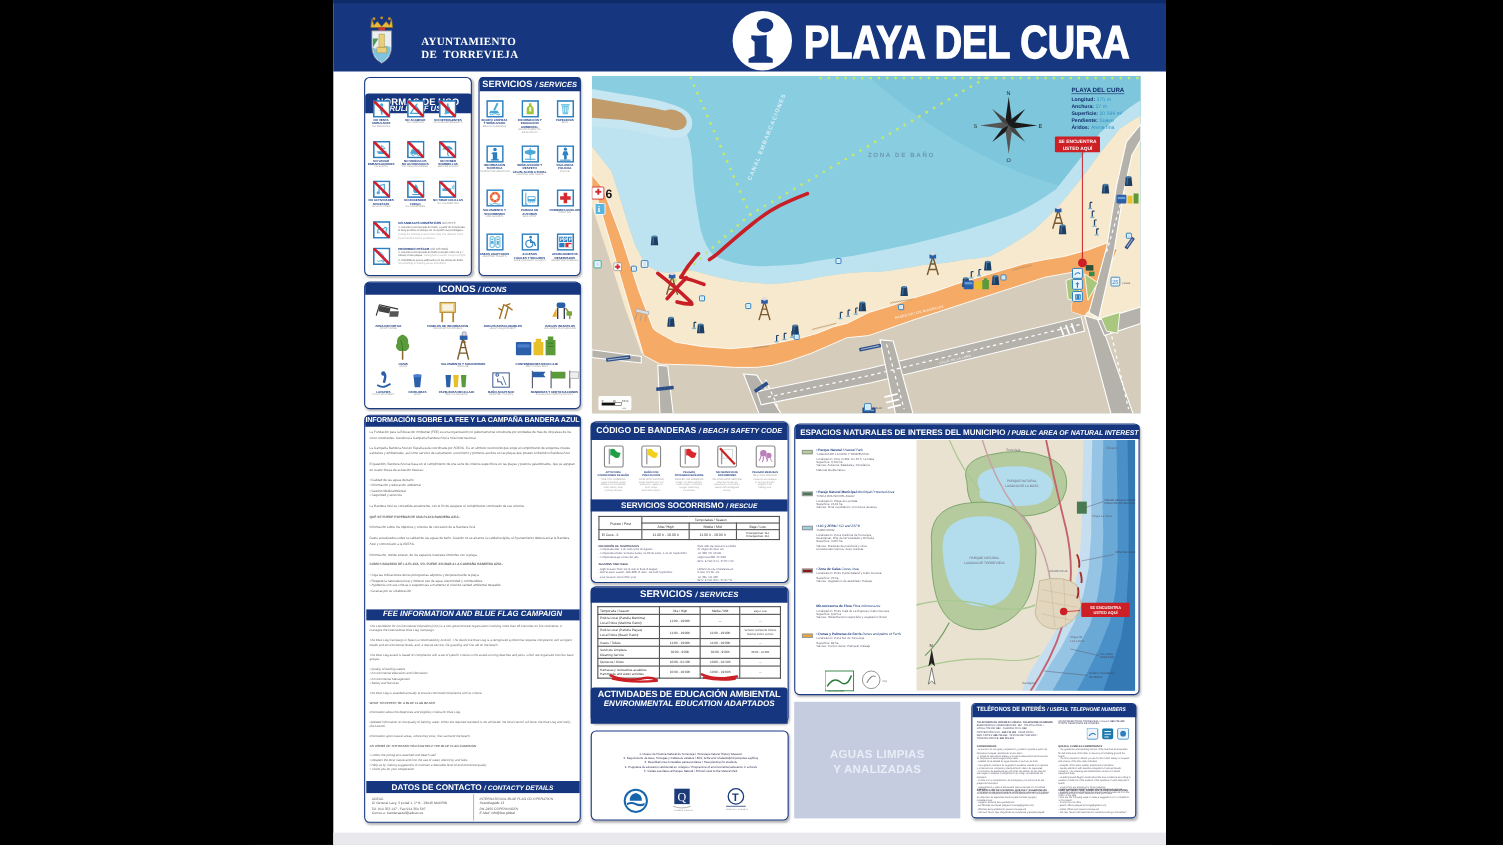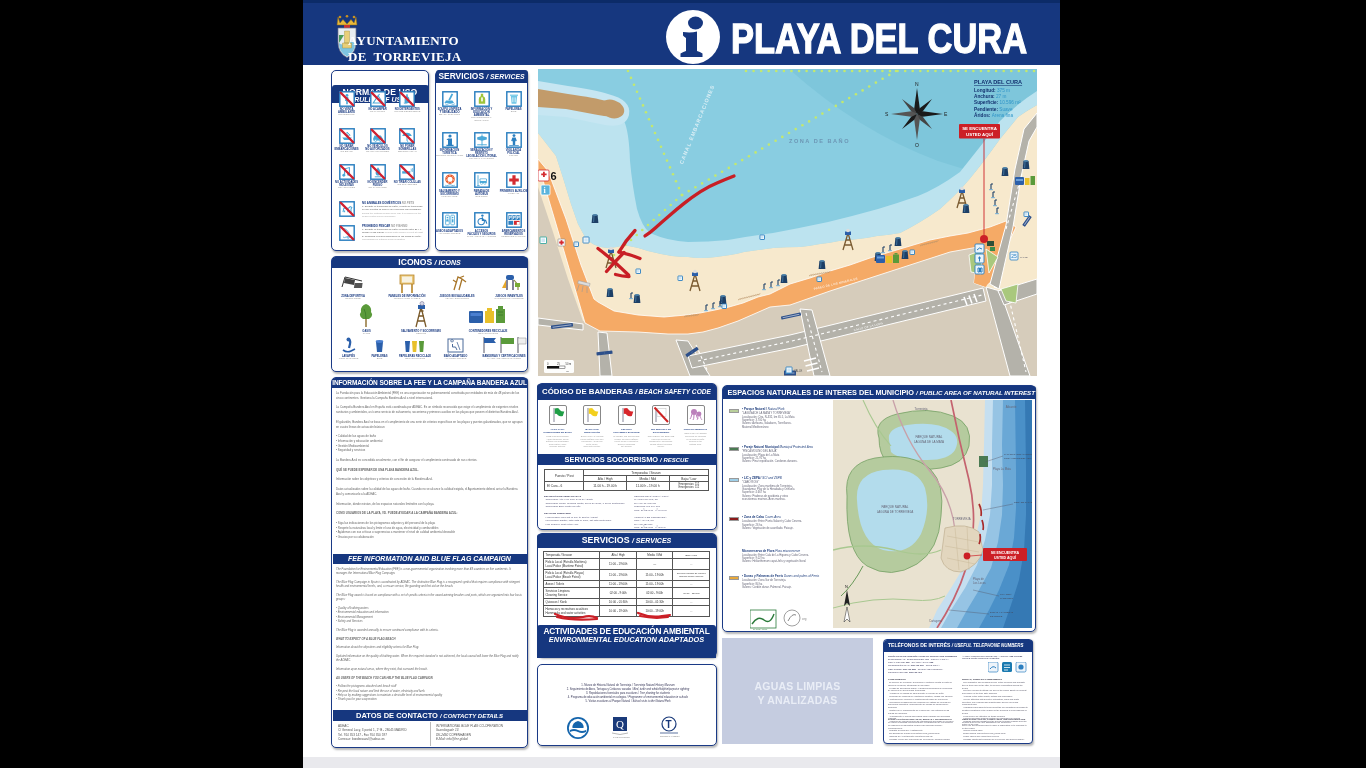--- a/index.html
+++ b/index.html
@@ -19,21 +19,21 @@
 <path d="M5 3 L7 9 L10 5.5 L14 10 L18 5.5 L21 9 L23 3 L24 11 L4 11 Z" fill="#e8b83a" stroke="#8a6a1a" stroke-width=".5"></path>
 <circle cx="7" cy="3" r="1.3" fill="#c89020"></circle>
       <circle cx="14" cy="2.2" r="1.3" fill="#c89020"></circle>
       <circle cx="21" cy="3" r="1.3" fill="#c89020"></circle>
 <rect x="11" y="11" width="6" height="3" fill="#cc3333"></rect>
 <path d="M5 14 h18 v14 q0 11 -9 15.5 q-9 -4.5 -9 -15.5 Z" fill="#e8eef2" stroke="#777788" stroke-width=".7"></path>
 <path d="M6 29 q4 3 8 0 q4 -3 8 0 v1 q0 8 -8 12.5 q-8 -4.5 -8 -12.5 Z" fill="#7ec4e0"></path>
 <path d="M6 29 l5 -8 h-5 Z" fill="#4a9a58"></path>
 <path d="M11.5 17 h5 v12 h-5 Z M9.5 29 h9 v5 h-9 Z" fill="#e8cf7a" stroke="#a08a3a" stroke-width=".4"></path>
 </svg></div>
-<div class="abs" style="left:348px;top:33px;color:#fff;font-family:'Liberation Serif',serif;font-weight:bold;font-size:13px;line-height:1.2;letter-spacing:.3px">AYUNTAMIENTO<br>DE&nbsp; TORREVIEJA</div>
+<div class="abs" style="left:383px;top:33px;color:#fff;font-family:'Liberation Serif',serif;font-weight:bold;font-size:10px;line-height:1.2;letter-spacing:.3px">AYUNTAMIENTO<br>DE&nbsp; TORREVIEJA</div>
 <div class="abs" style="left:666px;top:10px;width:54px;height:54px;border-radius:50%;background:#fff"></div>
 <div class="abs" style="left:666px;top:10px;width:54px;height:54px">
 <svg width="54" height="54" viewBox="0 0 54 54">
 <g fill="#16377f">
         <ellipse cx="29.5" cy="13" rx="7.5" ry="6.5"></ellipse>
 <path d="M17 22 q8 1 14 -.5 l0 19.5 q3 .5 5.5 2.5 l0 3.5 l-22 0 l0 -3.5 q3 -2 5.5 -2.5 l0 -13 q-2 -1.5 -3 -2.5 Z"></path>
       </g>
 </svg></div>
 <div class="abs" style="left:731px;top:18px;color:#fff;font-weight:bold;font-size:42px;line-height:1;white-space:nowrap;transform:scaleX(.82);transform-origin:left;-webkit-text-stroke:1.3px #fff">PLAYA DEL CURA</div>
 <div class="abs" style="left:303px;top:757px;width:757px;height:11px;background:#e9e9ed"></div>

